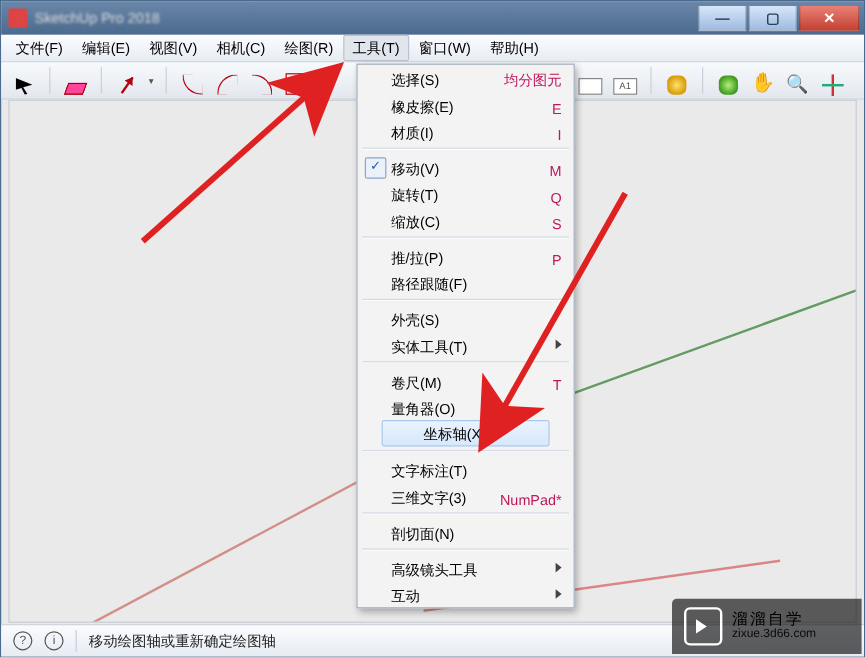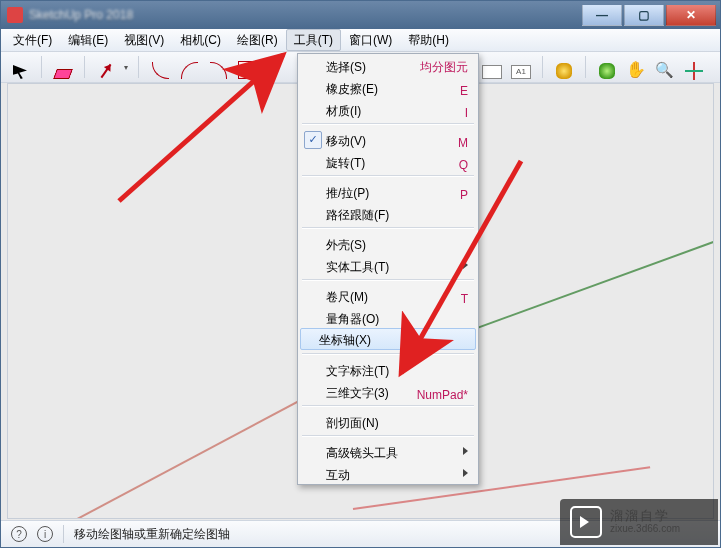--- a/index.html
+++ b/index.html
@@ -49,36 +49,36 @@
   
   .workspace { position:absolute; left:6px; right:6px; top:82px; bottom:28px; background:#eaeaea; border:1px solid #c7ced8; overflow:hidden; }
   .axes-stroke { position:absolute; }
   .line-green { width:700px; height:2px; background:#2a7b2a; transform-origin:left center; transform:rotate(-20deg); left:340px; top:290px; opacity:.7; }
   .line-red1  { width:600px; height:2px; background:#b43; transform-origin:left center; transform:rotate(152deg); left:340px; top:290px; opacity:.55; }
   .line-red2  { width:300px; height:2px; background:#c33; transform-origin:left center; transform:rotate(-8deg); left:345px; top:424px; opacity:.55; }
 
   
   .dropdown { position:absolute; left:296px; top:52px; width:180px; background:#f3f3f3; border:1px solid #a6afbb; box-shadow:2px 3px 6px rgba(0,0,0,.3); z-index:30; }
   .dd-row { display:flex; align-items:flex-end; height:22px; padding:0 10px 0 28px; position:relative; color:#000; }
-  .dd-row.hover { background:linear-gradient(#eaf3fe,#d6e8fb); border:1px solid #a8c8ef; border-radius:2px; margin:0 2px; padding:0 8px 0 18px; height:20px; }
+  .dd-row.hover { background:linear-gradient(#eaf3fe,#d6e8fb); border:1px solid #a8c8ef; border-radius:2px; margin:0 20px; padding:0 8px 0 34px; height:20px; }
   .dd-short { flex:0 0 auto; color:#be185d; margin-left:auto;}
   .dd-check { position:absolute; left:6px; top:3px; width:16px; height:16px; border:1px solid #8ca6cd; border-radius:2px; background:#eaf1fb; color:#2b5cab; font-size:11px; line-height:15px; text-align:center; }
   .dd-arrow { position:absolute; right:6px; top:7px; border:4px solid transparent; border-left:5px solid #444; }
   .dd-sep { height:1px; margin:3px 4px; background:#d2d8e1; border-bottom:1px solid #fff; }
 
   
   .anno { position:absolute; z-index:40; pointer-events:none; }
 
   
   .statusbar { position:absolute; left:0; right:0; bottom:0; height:26px; background:linear-gradient(#fafbfd,#e7ecf3); border-top:1px solid #cfd6e0; display:flex; align-items:center; padding:0 10px; gap:10px; color:#222; }
   .sb-ico { width:14px; height:14px; border:1.5px solid #555; border-radius:50%; display:flex; align-items:center; justify-content:center; font-size:10px; color:#555; }
   .sb-sep { width:1px; background:#c7ced8; height:18px; }
 
   
-  .wm { position:absolute; right:2px; bottom:2px; z-index:60; height:46px; width:138px; background:rgba(0,0,0,.62); border-radius:4px 0 0 0; display:flex; align-items:center; gap:8px; color:#404040; padding:0 10px; }
+  .wm { position:absolute; right:2px; bottom:2px; z-index:60; height:46px; width:138px; background:rgba(0,0,0,.62); border-radius:4px 0 0 0; display:flex; align-items:center; gap:8px; color:#000000; padding:0 10px; }
   .wm .play { width:28px; height:28px; border:2px solid #fff; border-radius:5px; display:flex; align-items:center; justify-content:center; }
   .wm .tri { width:0;height:0;border:6px solid transparent;border-left:9px solid #fff; margin-left:3px;}
   .wm .txt1 { font-size:13px; letter-spacing:2px; line-height:14px;}
   .wm .txt2 { font-size:10px; opacity:.9; line-height:12px;}
 </style>
 </head>
 <body>
 
 <div class="window">
 
@@ -193,20 +193,24 @@
       </div>
     <div class="dd-sep"></div>
     <div class="dd-row">
         <span class="dd-check">✓</span>
         <span>移动(V)</span>
         <span class="dd-short">M</span>
       </div>
     <div class="dd-row">
         <span>旋转(T)</span>
         <span class="dd-short">Q</span>
+      </div>
+    <div class="dd-row">
+        <span>缩放(C)</span>
+        <span class="dd-short">S</span>
       </div>
     <div class="dd-sep"></div>
     <div class="dd-row">
         <span>推/拉(P)</span>
         <span class="dd-short">P</span>
       </div>
     <div class="dd-row">
         <span>路径跟随(F)</span>
       </div>
     <div class="dd-sep"></div>

